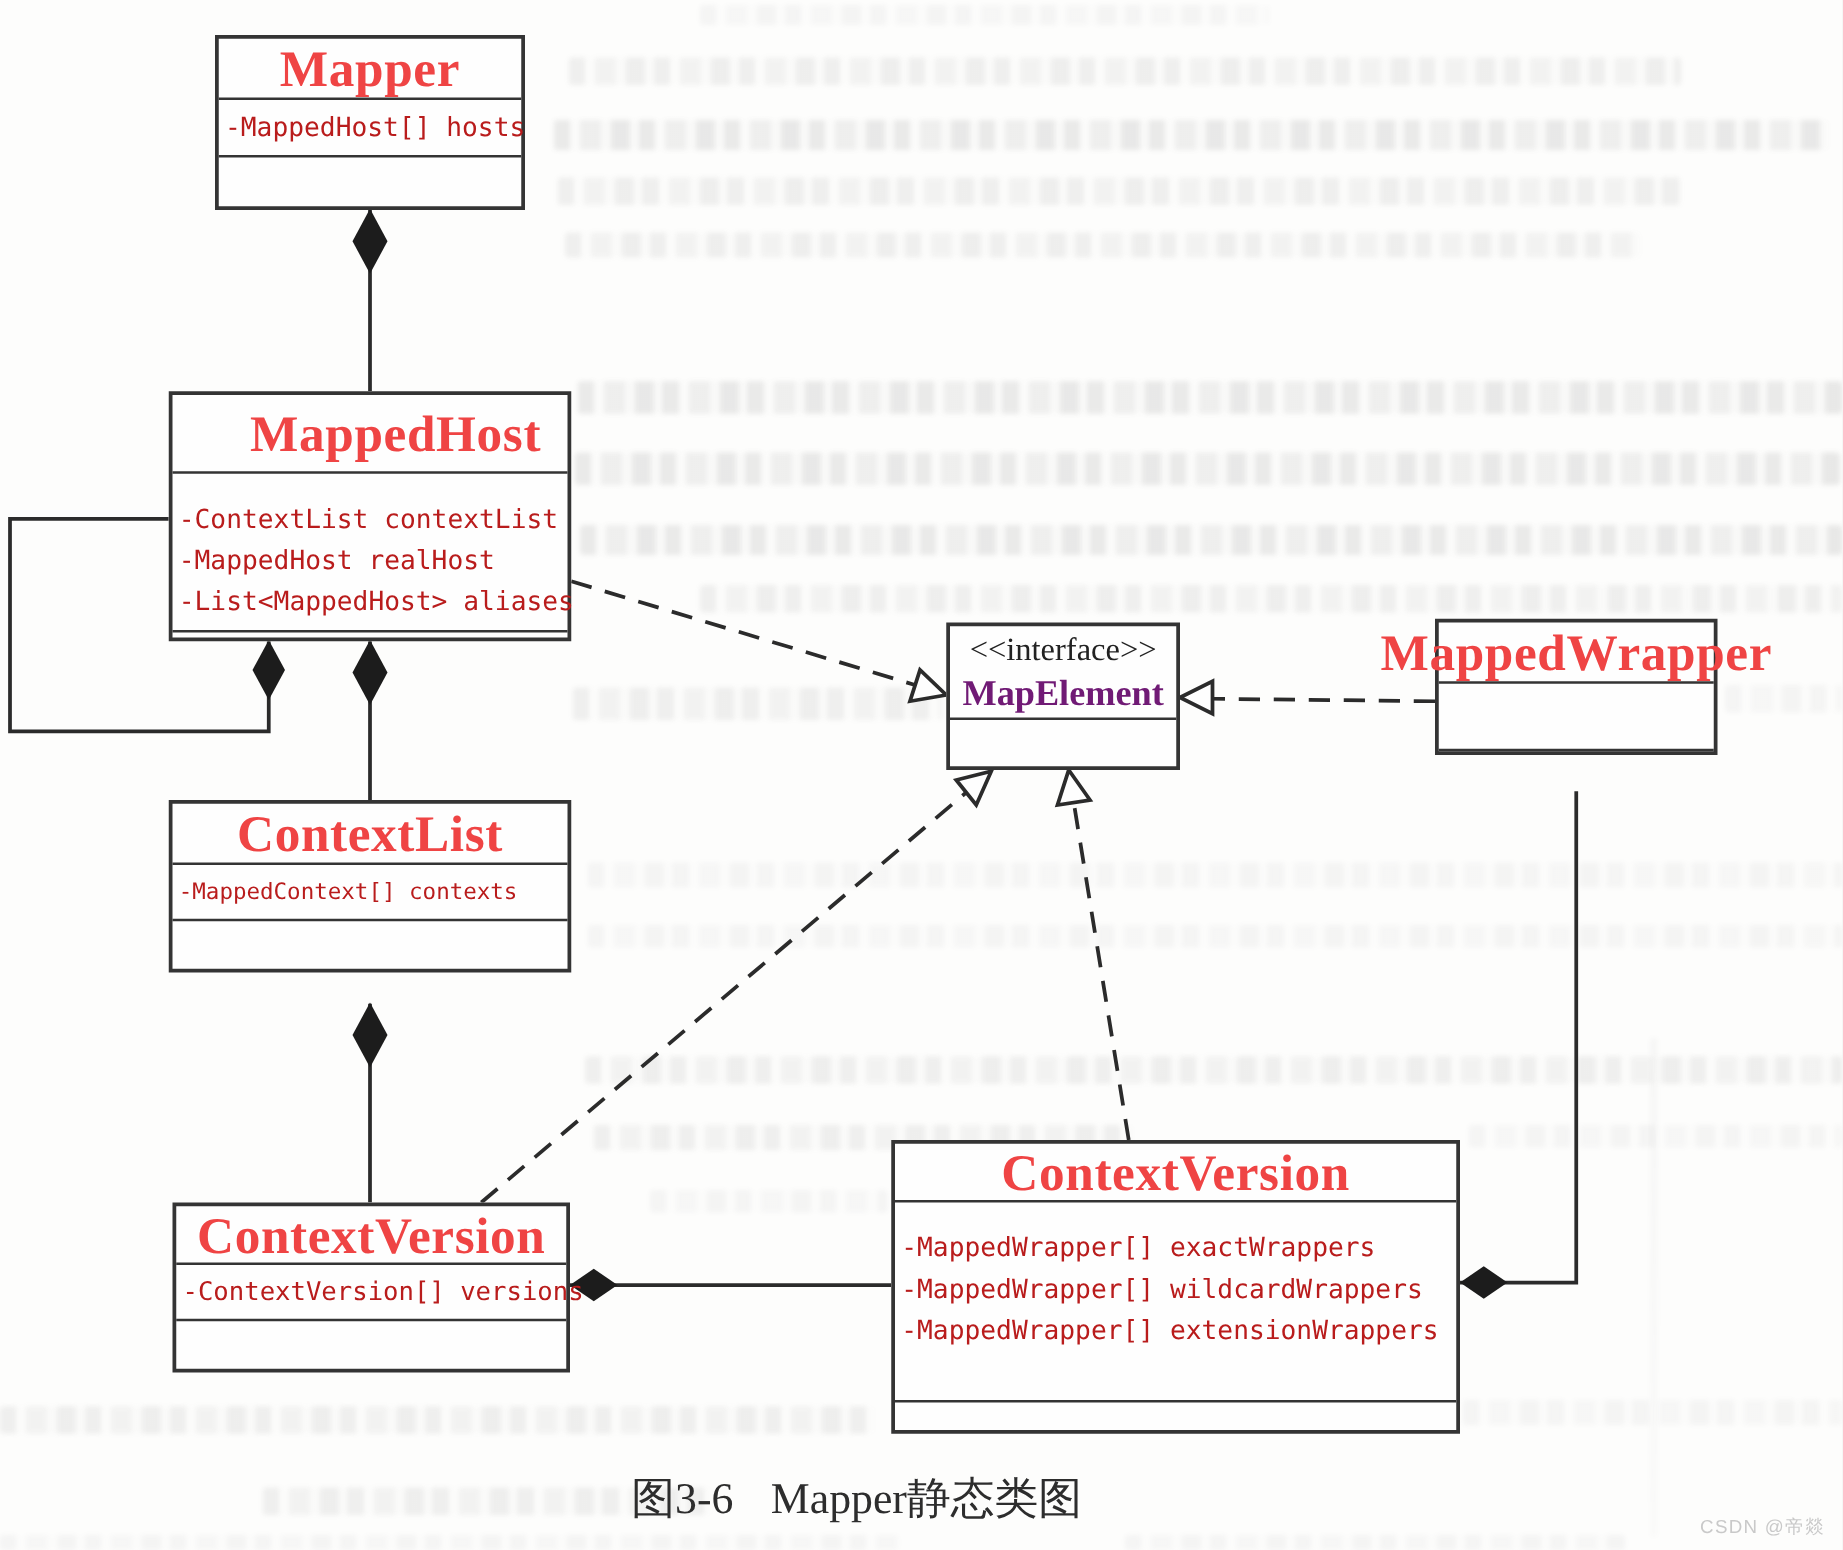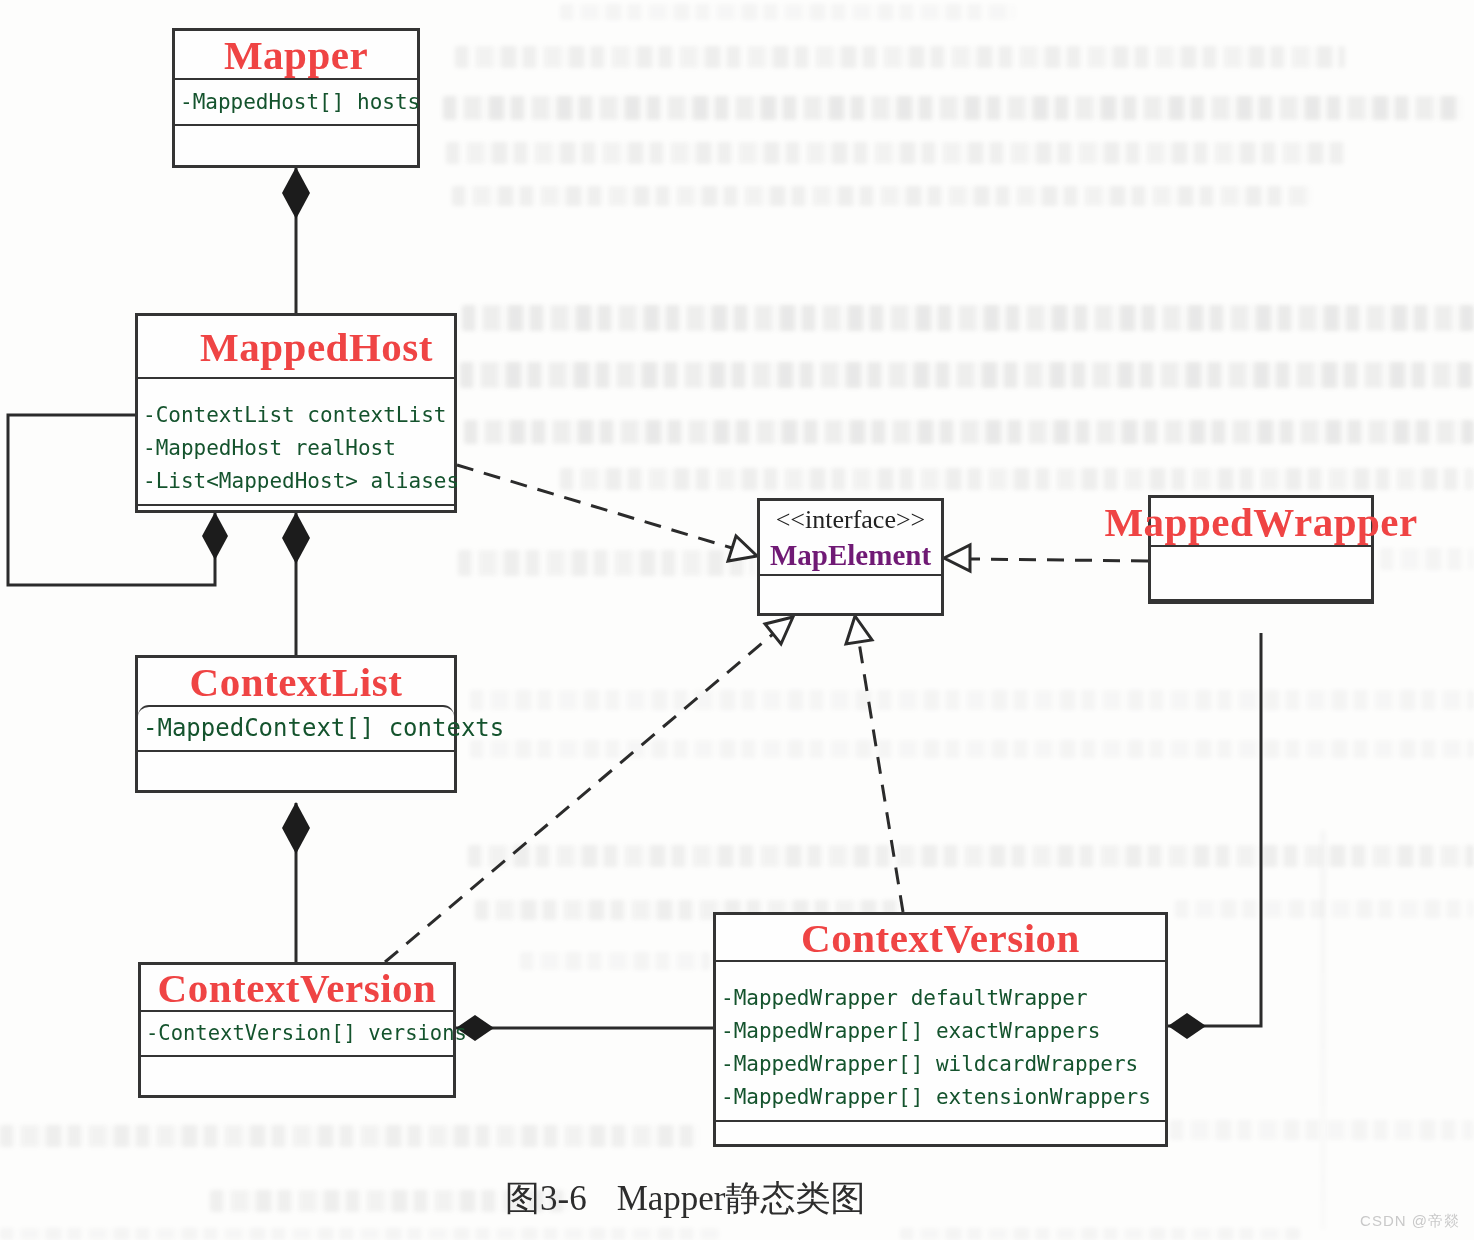--- a/index.html
+++ b/index.html
@@ -25,21 +25,21 @@
     font-family:"Liberation Serif","DejaVu Serif",serif;
     font-size:26px; color:#222; text-align:center; line-height:34px;
   }
   .uml-name-line {
     font-family:"Liberation Serif","DejaVu Serif",serif;
     font-weight:bold; font-size:29px; color:#701a75; text-align:center; line-height:36px;
   }
   .uml-attrs {
     border-top:2.5px solid #343434;
     font-family:"DejaVu Sans Mono","Liberation Mono",monospace;
-    font-size:21px; color:#14532d; white-space:nowrap;
+    font-size:21px; color:#b91c1c; white-space:nowrap;
     padding:20px 0 0 5px; line-height:33px;
   }
   .uml-attrs.center { display:flex; align-items:center; padding-top:0; }
   .uml-methods { border-top:2.5px solid #343434; flex:1; }
 
   
   .caption {
     position:absolute; left:505px; top:1175px; width:400px;
     font-family:"Liberation Serif","DejaVu Serif",serif;
     font-size:35px; color:#2d2d2d; white-space:nowrap;
@@ -145,23 +145,23 @@
   <div class="uml-box" style="left:135px; top:313px; width:322px; height:200px;">
     <div class="uml-title" style="height:61px;margin-left:41px;">MappedHost</div>
     <div class="uml-attrs" style="height:104.5px;">
       <div>-ContextList contextList</div>
       <div>-MappedHost realHost</div>
       <div>-List&lt;MappedHost&gt; aliases</div>
     </div>
     <div class="uml-methods"></div>
   </div>
 
-  <div class="uml-box" style="left:135px; top:655px; width:322px; height:138px;text-align:right;">
+  <div class="uml-box" style="left:135px; top:640px; width:322px; height:138px;text-align:right;">
     <div class="uml-title" style="height:47px;">ContextList</div>
-    <div class="uml-attrs center" style="height:42.5px; font-size:24px;border-radius:11px;">-MappedContext[] contexts</div>
+    <div class="uml-attrs center" style="height:42.5px; font-size:18px;">-MappedContext[] contexts</div>
     <div class="uml-methods"></div>
   </div>
 
   <div class="uml-box" style="left:138px; top:962px; width:318px; height:136px;">
     <div class="uml-title" style="height:45px;">ContextVersion</div>
     <div class="uml-attrs center" style="height:42.5px; font-size:20.5px;">-ContextVersion[] versions</div>
     <div class="uml-methods"></div>
   </div>
 
   <div class="uml-box" style="left:757px; top:498px; width:187px; height:118px;">
@@ -174,21 +174,20 @@
 
   <div class="uml-box" style="left:1148px; top:495px; width:226px; height:109px;">
     <div class="uml-title" style="height:47px;">MappedWrapper</div>
     <div class="uml-attrs" style="height:40.5px;"></div>
     <div class="uml-methods"></div>
   </div>
 
   <div class="uml-box" style="left:713px; top:912px; width:455px; height:235px;">
     <div class="uml-title" style="height:45px;">ContextVersion</div>
     <div class="uml-attrs" style="height:137.5px;">
-      <div>-MappedWrapper defaultWrapper</div>
       <div>-MappedWrapper[] exactWrappers</div>
       <div>-MappedWrapper[] wildcardWrappers</div>
       <div>-MappedWrapper[] extensionWrappers</div>
     </div>
     <div class="uml-methods"></div>
   </div>
 
   <div class="caption">
     <span>图3-6</span><span class="gap"></span><span>Mapper静态类图</span>
   </div>

